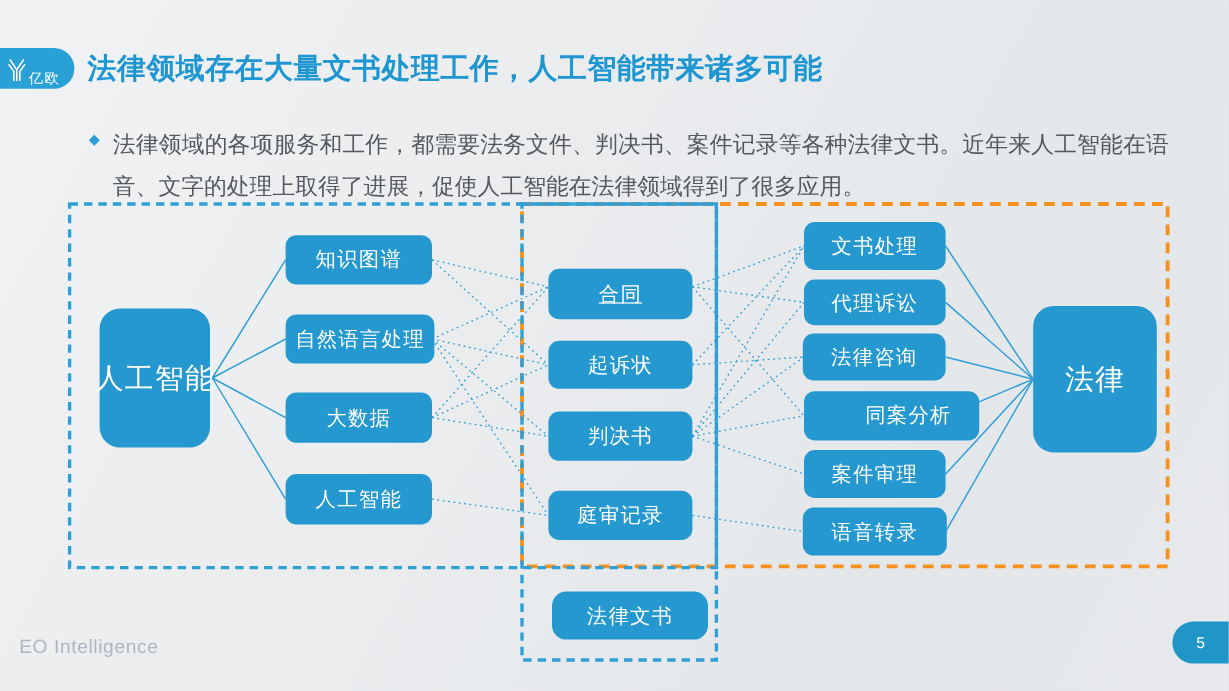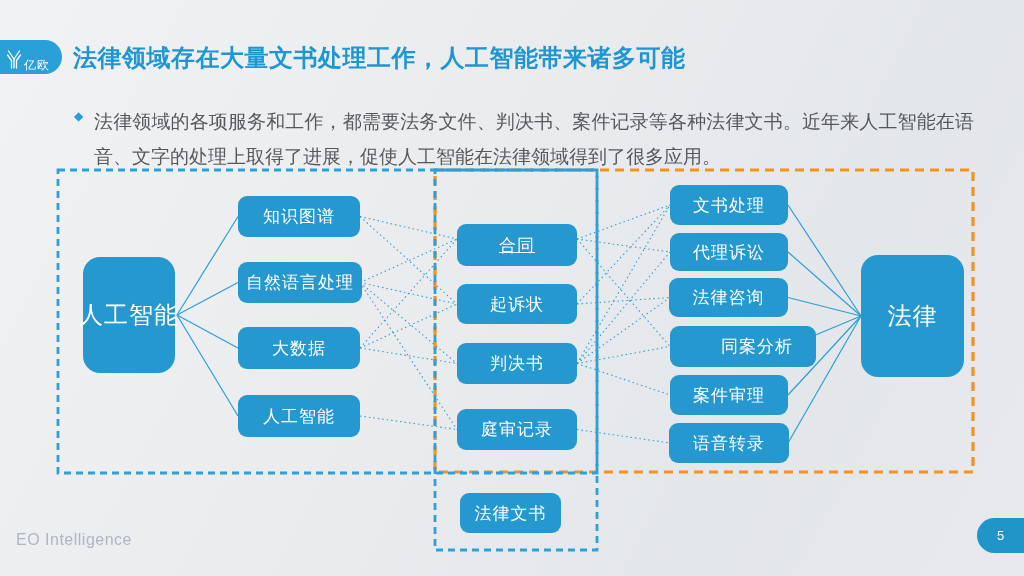--- a/index.html
+++ b/index.html
@@ -114,21 +114,21 @@
 
   <div class="node" style="left:238px;top:196px;width:122px;height:41px;">知识图谱</div>
   <div class="node" style="left:238px;top:262px;width:124px;height:41px;">自然语言处理</div>
   <div class="node" style="left:238px;top:327px;width:122px;height:42px;">大数据</div>
   <div class="node" style="left:238px;top:395px;width:122px;height:42px;">人工智能</div>
 
   <div class="node" style="left:457px;top:224px;width:120px;height:42px;text-decoration:underline;">合同</div>
   <div class="node" style="left:457px;top:284px;width:120px;height:40px;">起诉状</div>
   <div class="node" style="left:457px;top:343px;width:120px;height:41px;">判决书</div>
   <div class="node" style="left:457px;top:409px;width:120px;height:41px;">庭审记录</div>
-  <div class="node" style="left:460px;top:493px;width:101px;height:40px;">法律文书</div>
+  <div class="node" style="left:460px;top:493px;width:130px;height:40px;border-radius:12px;">法律文书</div>
 
   <div class="node" style="left:670px;top:185px;width:118px;height:40px;">文书处理</div>
   <div class="node" style="left:670px;top:233px;width:118px;height:38px;">代理诉讼</div>
   <div class="node" style="left:669px;top:278px;width:119px;height:39px;">法律咨询</div>
   <div class="node" style="left:670px;top:326px;width:118px;height:41px;padding-left:28px;">同案分析</div>
   <div class="node" style="left:670px;top:375px;width:118px;height:40px;font-family:Liberation Serif, serif;">案件审理</div>
   <div class="node" style="left:669px;top:423px;width:120px;height:40px;">语音转录</div>
 
   <div class="node big" style="left:861px;top:255px;width:103px;height:122px;">法律</div>
 

